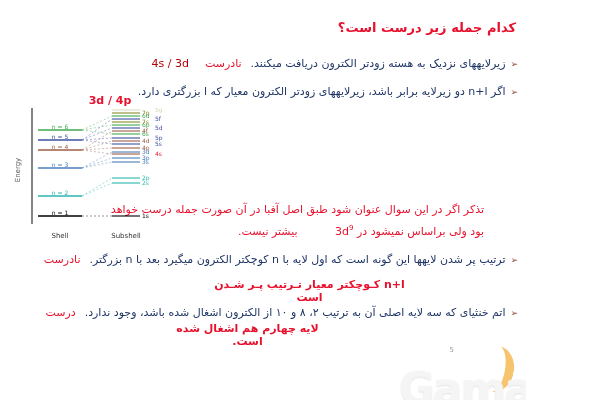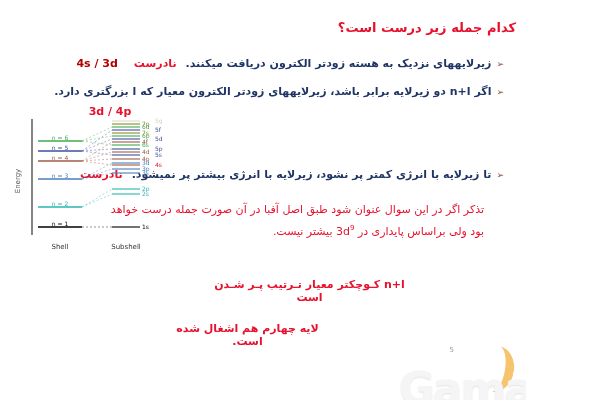--- a/index.html
+++ b/index.html
@@ -1,34 +1,34 @@
 <!DOCTYPE html>
 <html lang="fa"><head>
 <meta charset="utf-8">
 <style>
   html,body{margin:0;padding:0;background:#ffffff;}
   .slide{position:relative;width:526px;height:400px;background:#ffffff;overflow:hidden;
          font-family:"DejaVu Sans","Liberation Sans",sans-serif;}
   .title{position:absolute;top:20px;right:10px;direction:rtl;text-align:right;
          color:#e8112d;font-weight:bold;font-size:13px;}
-  .bullet{position:absolute;right:22px;direction:rtl;text-align:left;white-space:nowrap;
-          color:#1f3566;font-weight:bold;font-size:11px;}
+  .bullet{position:absolute;right:8px;direction:rtl;text-align:left;white-space:nowrap;
+          color:#1f3566;font-weight:normal;font-size:11px;}
   .b1{top:57px}.b2{top:85px}.b3{top:142px}.b4{top:168px}.b5{top:253px}.b6{top:306px}
   .marker{color:#8a4a3a;font-size:9px;margin-left:5px;}
   .verdict{color:#e8112d;margin-right:9px;}
   .extra{color:#b00000;margin-right:16px;direction:ltr;unicode-bidi:embed;}
   .note{position:absolute;top:200px;right:42px;direction:rtl;text-align:right;
         color:#e8112d;font-weight:normal;font-size:11px;line-height:19px;}
-  .formula{direction:ltr;unicode-bidi:embed;}
+  .formula{direction:ltr;unicode-bidi:embed;margin-left:34px;}
   sup{font-size:7px;}
   .subnote{position:absolute;direction:rtl;text-align:center;color:#e8112d;
            font-weight:bold;font-size:11px;}
   .sn5{top:278px;left:213px;right:120px;}
   .sn6{top:322px;left:164px;right:195px;}
-  .diagram{position:absolute;left:12px;top:103px;width:170px;height:152px;}
+  .diagram{position:absolute;left:12px;top:92px;width:170px;height:152px;}
   .gama{position:absolute;right:-6px;bottom:-14px;font-size:44px;font-weight:bold;
         color:#f5f5f5;text-shadow:0 1px 2px #e2e2e2;letter-spacing:-2px;}
   .crescent{position:absolute;right:12px;bottom:8px;width:28px;height:46px;
             border-right:9px solid #f6c46e;border-radius:50%;transform:rotate(10deg);}
   .pagenum{position:absolute;top:346px;right:72px;font-size:7px;color:#999;}
 </style>
 </head>
 <body>
 
 <div class="slide">
@@ -37,35 +37,38 @@
 
   <div class="bullet b1">
     <span class="marker">➢</span><span>زیرلایههای نزدیک به هسته زودتر الکترون دریافت میکنند.</span><span class="verdict">نادرست</span><span class="extra">4s / 3d</span>
   </div>
 
   <div class="bullet b2">
     <span class="marker">➢</span><span>اگر n+l دو زیرلایه برابر باشد، زیرلایههای زودتر الکترون معیار که l بزرگتری دارد.</span>
   </div>
 
 
-  <div class="bullet b4">
-    <span class="marker">➢</span><span>تا زیرلایه با انرژی کمتر پر نشود، زیرلایه با انرژی بیشتر پر نمیشود.</span><span class="verdict">نادرست</span>
-  </div>
 
   <div class="note">
     <div>تذکر اگر در این سوال عنوان شود طبق اصل آفبا در آن صورت جمله درست خواهد</div>
     <div>
-      <span>بود ولی براساس پایداری در</span>
+      <span>بود ولی براساس نمیشود در</span>
       <span class="formula"><span>3d</span><sup>9</sup></span>
       <span>بیشتر نیست.</span>
     </div>
   </div>
 
+  <div class="bullet b5">
+    <span class="marker">➢</span><span>ترتیب پر شدن لایهها این گونه است که اول لایه با n کوچکتر الکترون میگیرد بعد با n بزرگتر.</span><span class="verdict">نادرست</span>
+  </div>
   <div class="subnote sn5">n+l کـوچکتر معیار تـرتیب پـر شـدن است</div>
 
+  <div class="bullet b6">
+    <span class="marker">➢</span><span>اتم خنثیای که سه لایه اصلی آن به ترتیب ۲، ۸ و ۱۰ از الکترون اشغال شده باشد، وجود ندارد.</span><span class="verdict">درست</span>
+  </div>
   <div class="subnote sn6">لایه چهارم هم اشغال شده است.</div>
 
   <div class="diagram">
     <svg id="ediagram" width="170" height="152" viewBox="0 0 170 152" xmlns="http://www.w3.org/2000/svg">
         <text x="98" y="12" fill="#e8112d" font-size="11" text-anchor="middle" font-weight="bold">3d / 4p</text>
         <line x1="20" y1="16" x2="20" y2="132" stroke="#333" stroke-width="1.2"></line>
         <text x="8" y="78" fill="#555" font-size="7" text-anchor="middle" transform="rotate(-90,8,78)">Energy</text>
         <line x1="70" y1="124" x2="100" y2="124" stroke="#000000" stroke-width="0.5" stroke-dasharray="2,2" opacity="0.85"></line>
         <line x1="70" y1="104" x2="100" y2="91" stroke="#2ab5b0" stroke-width="0.5" stroke-dasharray="2,2" opacity="0.85"></line>
         <line x1="70" y1="104" x2="100" y2="86" stroke="#2ab5b0" stroke-width="0.5" stroke-dasharray="2,2" opacity="0.85"></line>

